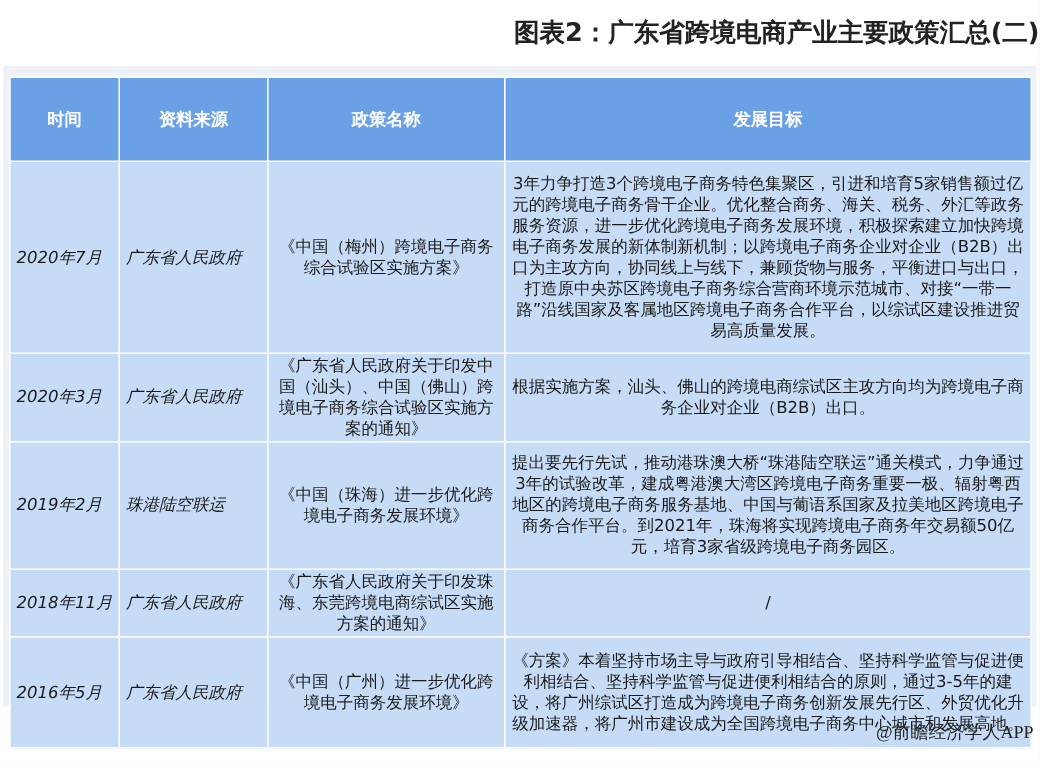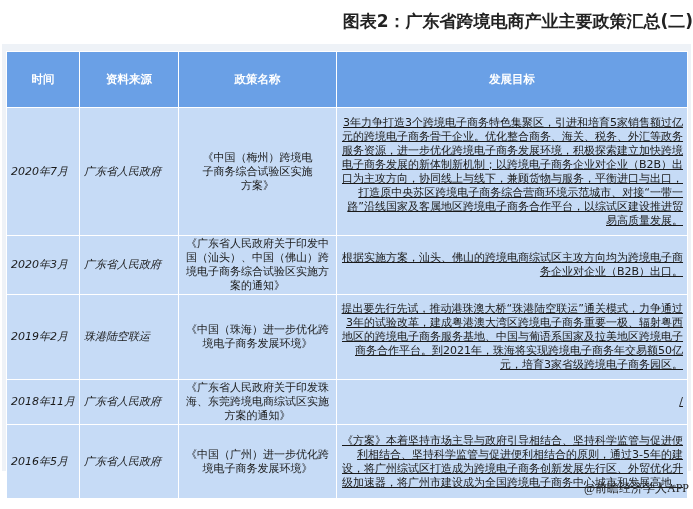--- a/index.html
+++ b/index.html
@@ -23,21 +23,21 @@
   table.policy th {
     background: #6aa0e6; color: #ffffff; font-size: 11.5px; font-weight: bold;
     height: 27px; border: 1px solid #ffffff; text-align: center; padding: 14px;
   }
   table.policy td {
     background: #c6dbf6; color: #1a1a1a; font-size: 11px; line-height: 14px;
     border: 1px solid #ffffff; padding: 1px 4px; vertical-align: middle;
   }
   td.c-time, td.c-org { text-align: left; font-style: italic; }
   td.c-name { text-align: center; }
-  td.c-goal { text-align: right; text-decoration: underline; }
+  td.c-goal { text-align: center; }
   .footer-left {
     position: absolute; left: 4px; top: 480px; font-size: 12px; color: #222; margin-top: 28px;
   }
   .footer-right {
     position: absolute; right: 4px; top: 480px; font-size: 12px; color: #222; font-family: Liberation Serif, serif;
   }
 </style>
 </head>
 <body>
 
@@ -57,21 +57,21 @@
       <th>时间</th>
       <th>资料来源</th>
       <th>政策名称</th>
       <th>发展目标</th>
     </tr>
   </thead>
   <tbody>
     <tr style="height:128px">
       <td class="c-time">2020年7月</td>
       <td class="c-org">广东省人民政府</td>
-      <td class="c-name" style="padding:0 20px">《中国（梅州）跨境电子商务综合试验区实施方案》</td>
+      <td class="c-name" style="padding:0 4px">《中国（梅州）跨境电子商务综合试验区实施方案》</td>
       <td class="c-goal">3年力争打造3个跨境电子商务特色集聚区，引进和培育5家销售额过亿元的跨境电子商务骨干企业。优化整合商务、海关、税务、外汇等政务服务资源，进一步优化跨境电子商务发展环境，积极探索建立加快跨境电子商务发展的新体制新机制；以跨境电子商务企业对企业（B2B）出口为主攻方向，协同线上与线下，兼顾货物与服务，平衡进口与出口，打造原中央苏区跨境电子商务综合营商环境示范城市、对接“一带一路”沿线国家及客属地区跨境电子商务合作平台，以综试区建设推进贸易高质量发展。</td>
     </tr>
     <tr style="height:58px">
       <td class="c-time">2020年3月</td>
       <td class="c-org">广东省人民政府</td>
       <td class="c-name">《广东省人民政府关于印发中国（汕头）、中国（佛山）跨境电子商务综合试验区实施方案的通知》</td>
       <td class="c-goal">根据实施方案，汕头、佛山的跨境电商综试区主攻方向均为跨境电子商务企业对企业（B2B）出口。</td>
     </tr>
     <tr style="height:85px">
       <td class="c-time">2019年2月</td>

